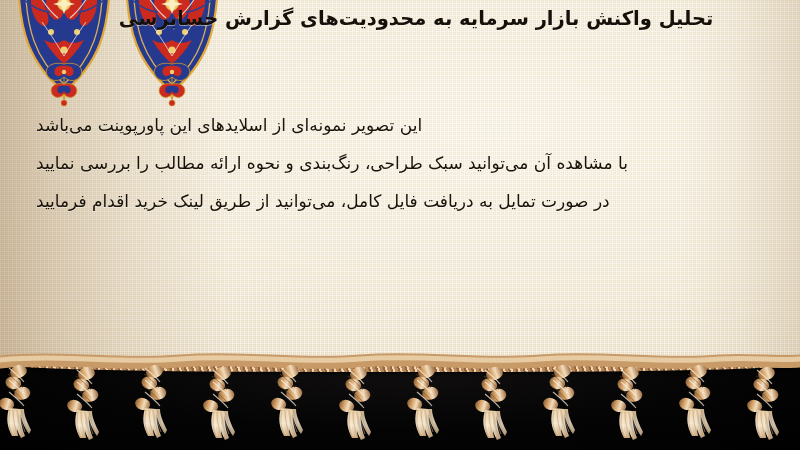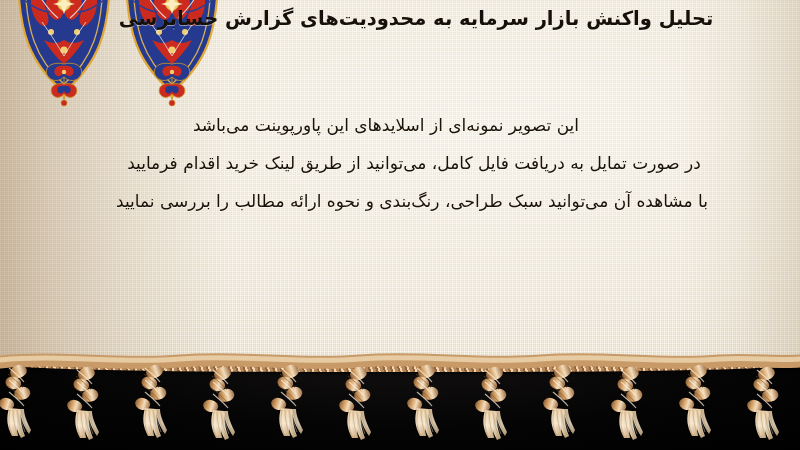--- a/index.html
+++ b/index.html
@@ -105,21 +105,21 @@
     text-shadow: 0 1px 0 rgba(255,252,244,0.45);
   }
   .title .tline { display: block; white-space: nowrap; }
   .title .tline2 { padding-right: 6px; }
 
   .body {
     position: absolute;
     right: 20px;
     top: 106px;
     width: 760px;
-    text-align: center;
+    text-align: left;
     color: #191209;
     font-size: 17px;
     line-height: 38px;
     text-shadow: 0 1px 0 rgba(255,252,244,0.4);
   }
   .body .bline { display: block; white-space: nowrap; }
   .body .bline1 { padding-right: 60px; }
   .body .bline2 { padding-right: 8px; }
   .body .bline3 { padding-right: 4px; }
 
@@ -226,22 +226,22 @@
   </div>
 
   <div class="text-layer">
 
     <div class="title">
       <span class="tline tline1">تحلیل واکنش بازار سرمایه به محدودیت‌های گزارش حسابرسی</span>
     </div>
 
     <div class="body">
       <span class="bline bline1">این تصویر نمونه‌ای از اسلایدهای این پاورپوینت می‌باشد</span>
+      <span class="bline bline2">با مشاهده آن می‌توانید سبک طراحی، رنگ‌بندی و نحوه ارائه مطالب را بررسی نمایید</span>
       <span class="bline bline3">در صورت تمایل به دریافت فایل کامل، می‌توانید از طریق لینک خرید اقدام فرمایید</span>
-      <span class="bline bline2">با مشاهده آن می‌توانید سبک طراحی، رنگ‌بندی و نحوه ارائه مطالب را بررسی نمایید</span>
     </div>
 
   </div>
 
   <div class="black-band"></div>
   <div class="rope-edge"></div>
 
   <div class="fringe">
     <svg width="800" height="98" viewBox="0 0 800 98" xmlns="http://www.w3.org/2000/svg">
       <defs>

